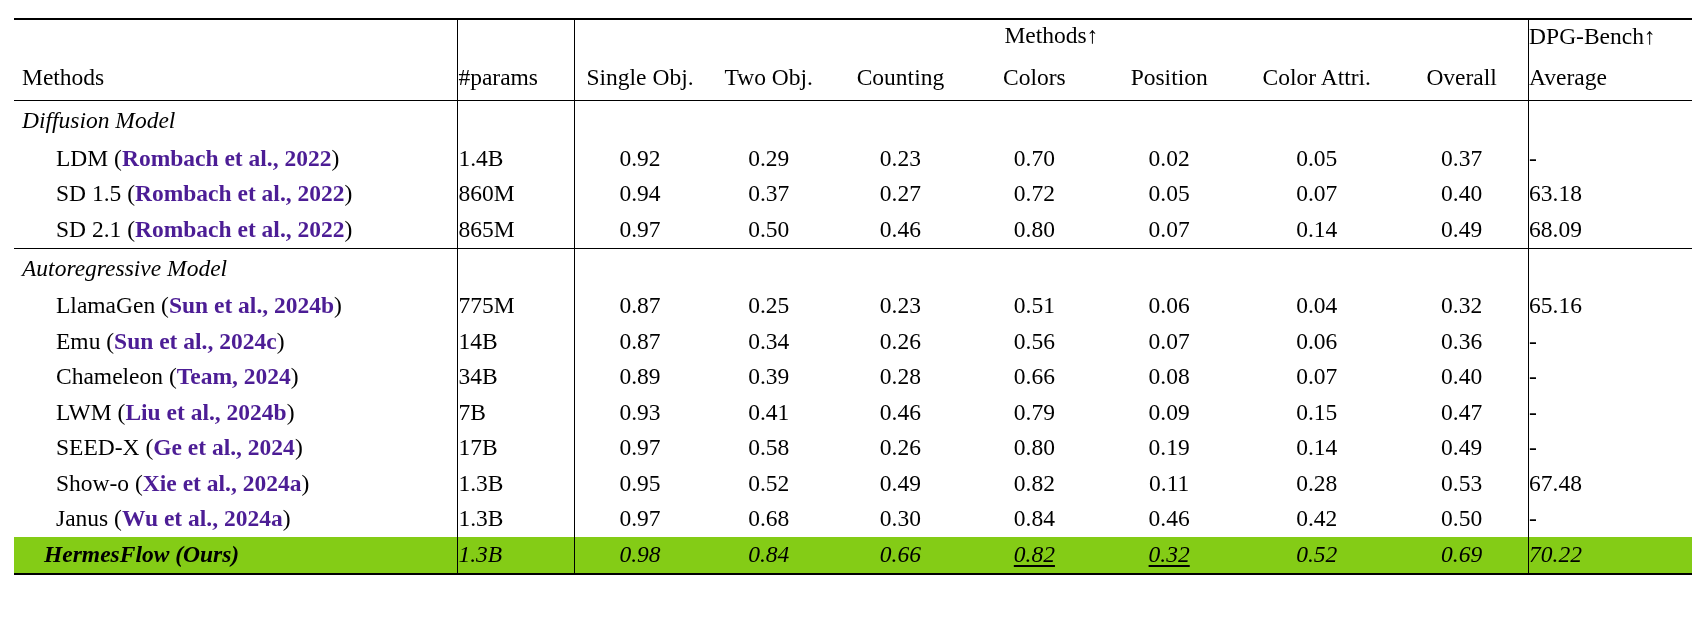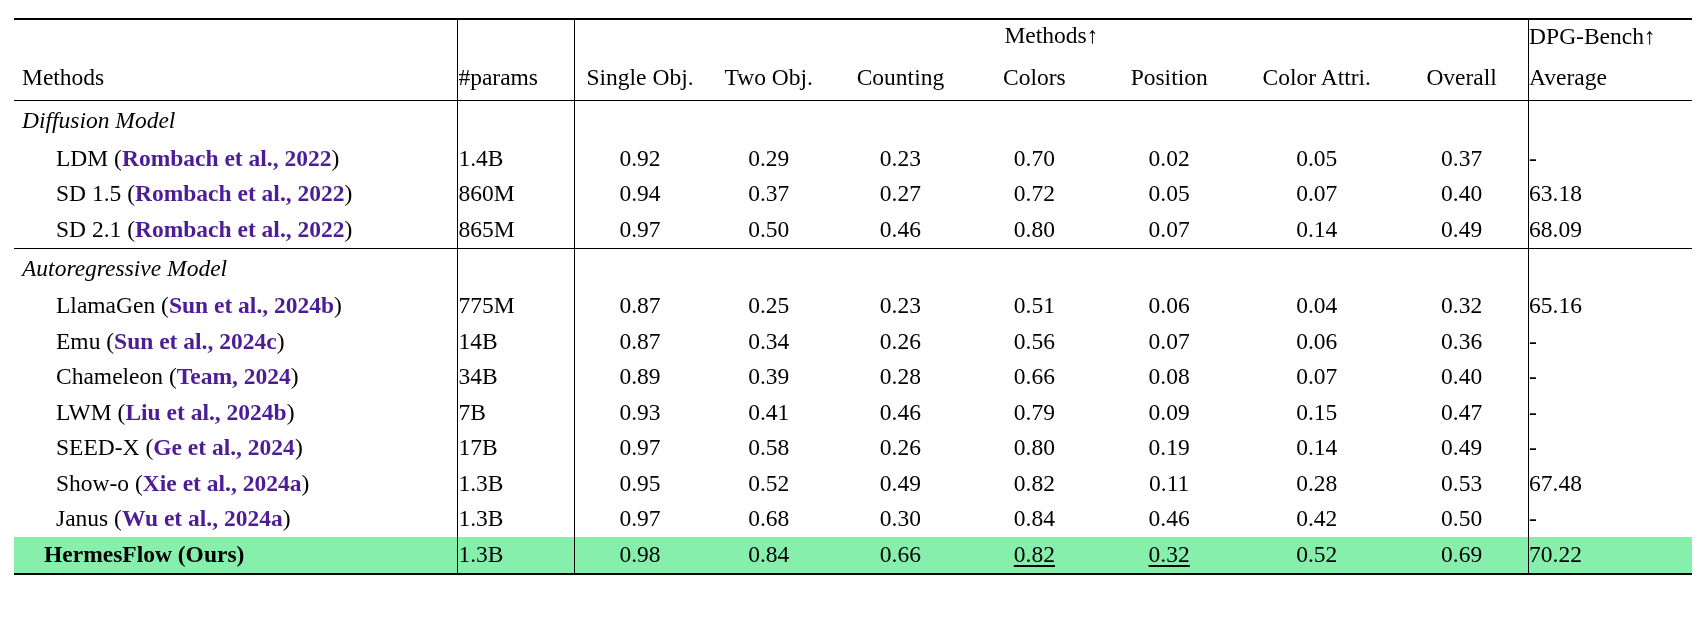--- a/index.html
+++ b/index.html
@@ -107,21 +107,22 @@
     font-weight: bold;
   }
   .bold {
     font-weight: bold;
   }
   .uline {
     text-decoration: underline;
     text-underline-offset: 3px;
   }
   .highlight-row td {
-    background: #86efac;
+    background: #84cc16;
+    font-style: italic;
   }
   .highlight-row .m-name {
     font-weight: bold;
     padding-left: 30px !important;
   }
   .spacer-row td {
     height: 8px;
   }
 </style>
 </head>

